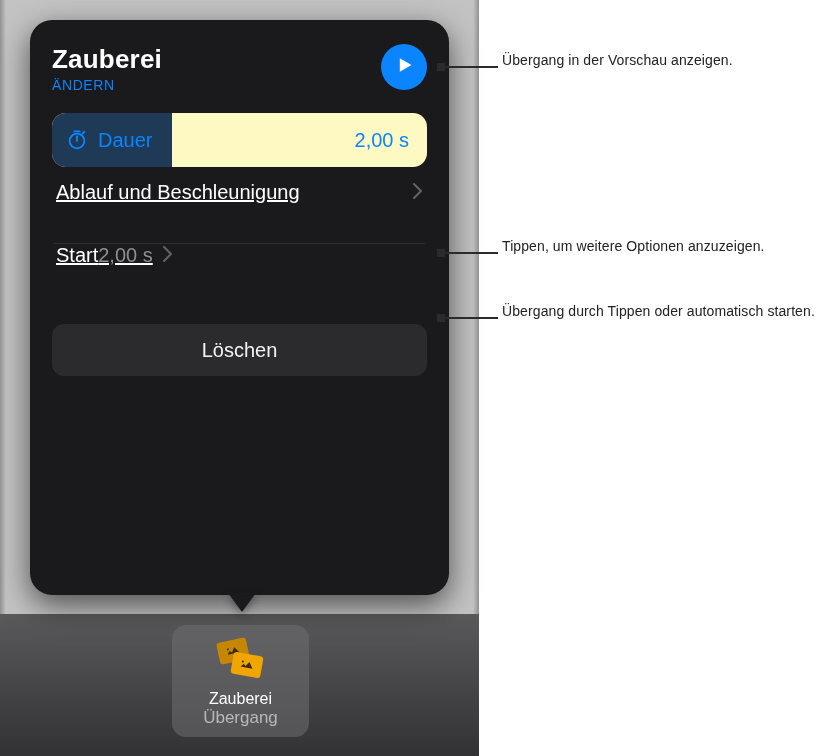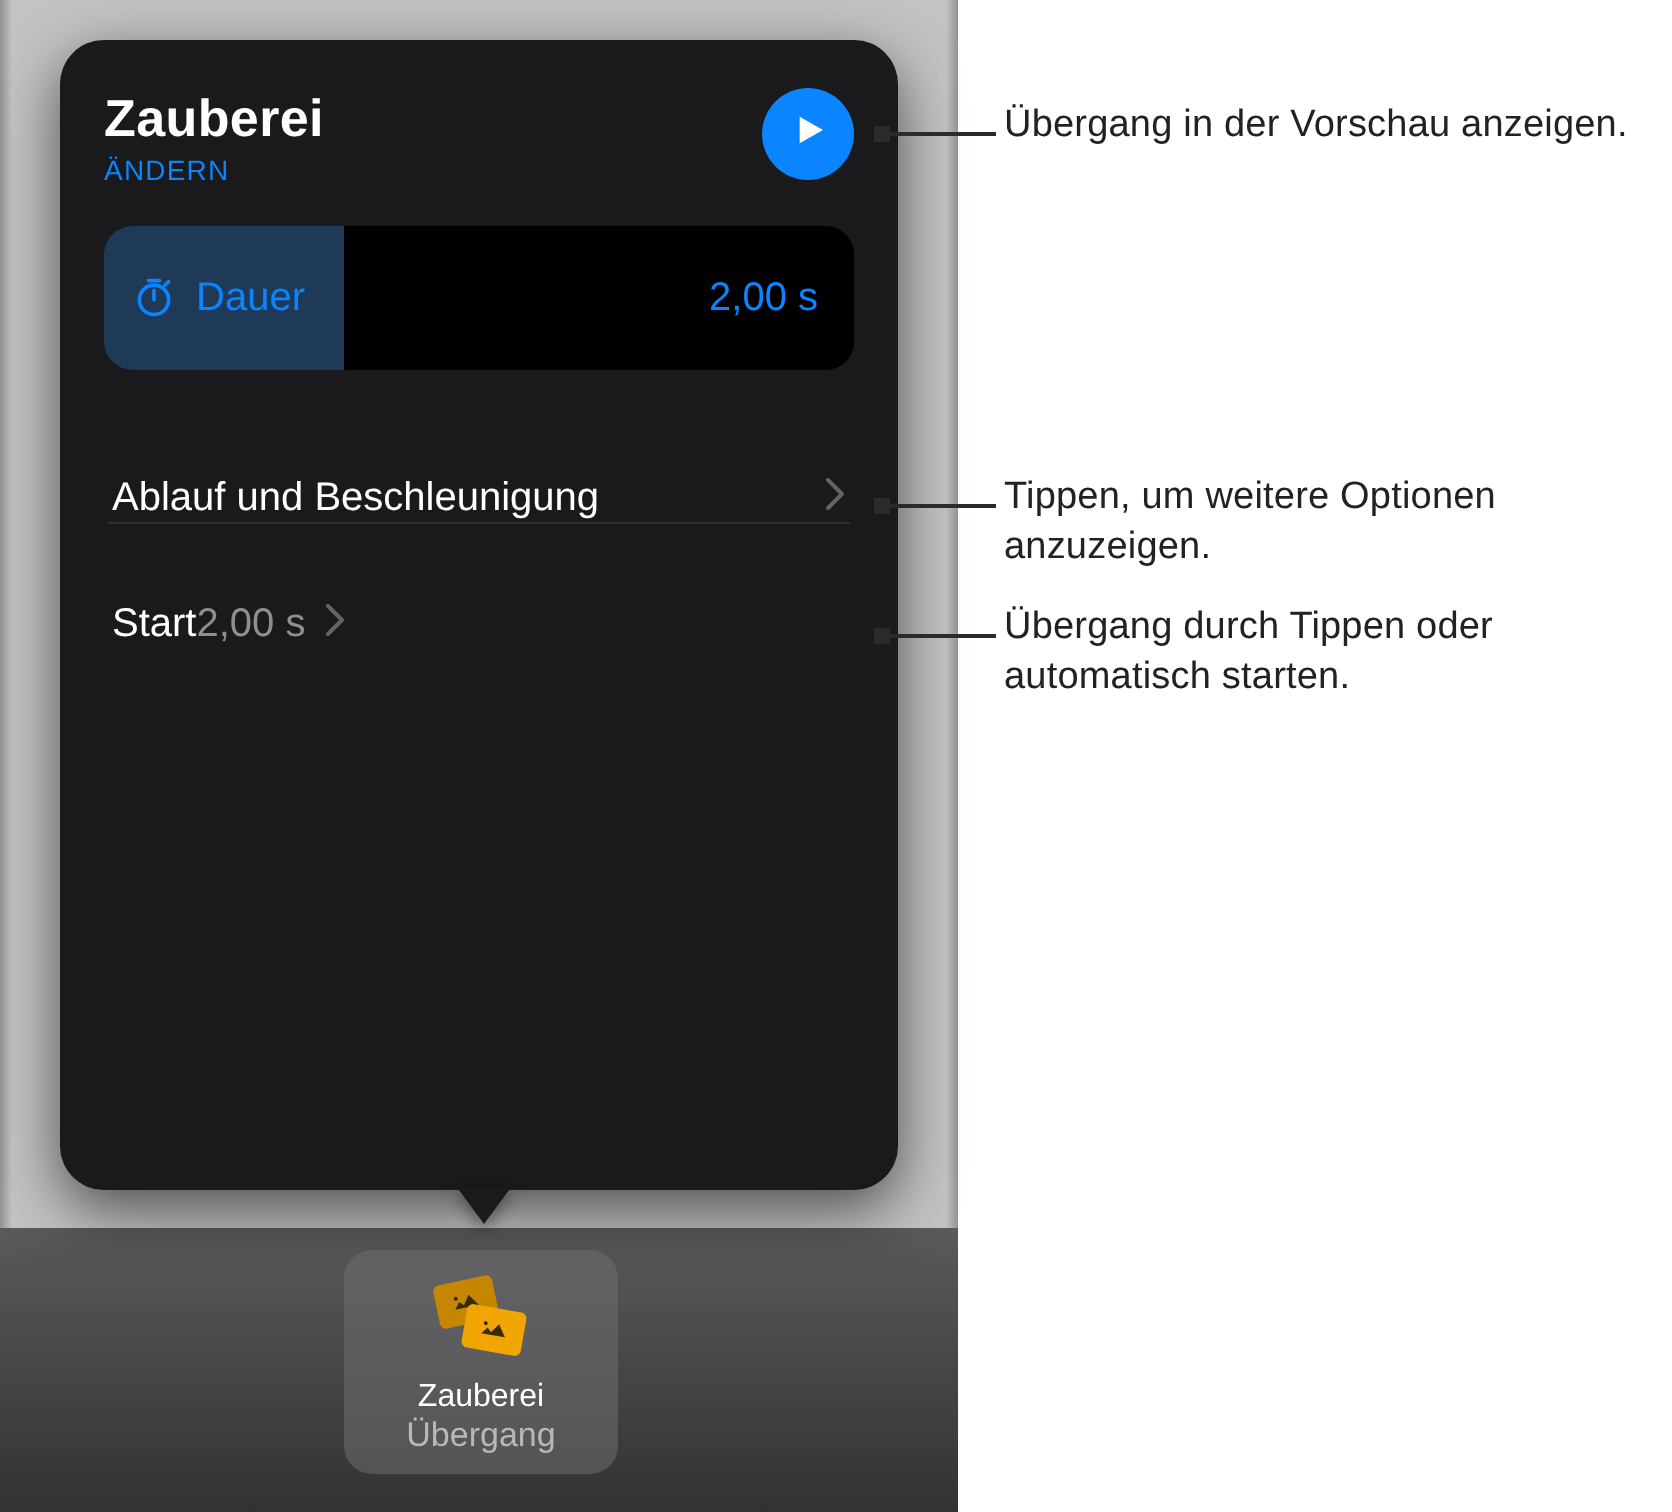--- a/index.html
+++ b/index.html
@@ -91,23 +91,23 @@
     width: 46px; height: 46px;
     border-radius: 50%;
     background: #0a84ff;
     display: flex;
     align-items: center;
     justify-content: center;
   }
   .play-button svg { fill: #fff; }
 
   .duration-card {
-    background: #000000;
+    background: #fef9c3;
     border-radius: 14px;
-    height: 72px;
+    height: 54px;
     display: flex;
     align-items: center;
     padding: 0 18px 0 14px;
     margin-bottom: 14px;
     position: relative;
     overflow: hidden;
   }
   .duration-fill {
     position: absolute;
     left: 0; top: 0; bottom: 0;
@@ -130,24 +130,25 @@
   .duration-value {
     margin-left: auto;
     color: #0a84ff;
     font-size: 20px;
     font-weight: 500;
   }
 
   .row {
     height: 62px;
     display: flex;
-    align-items: flex-end;
+    align-items: flex-start;
     padding: 0 4px 0 4px;
     color: #fff;
     font-size: 20px;
+    text-decoration: underline;
   }
   .row .primary { flex: 0 0 auto; }
   .row .secondary {
     margin-left: auto;
     color: #8e8e93;
     font-size: 20px;
     padding-right: 6px;
   }
   .row .tertiary {
     color: #8e8e93;
@@ -227,21 +228,21 @@
     background: #2b2b2b;
   }
   .callout-dot {
     position: absolute;
     width: 8px; height: 8px;
     background: #2b2b2b;
     border-radius: 0;
   }
   .callout-text {
     position: absolute;
-    font-size: 19px;
+    font-size: 14px;
     line-height: 1.3;
     color: #222;
     letter-spacing: 0.1px;
   }
 </style>
 </head>
 <body>
 
 <div class="device-area">
   <div class="light-sides"></div>
@@ -293,20 +294,23 @@
     <div class="row">
       <span class="primary">Start</span>
       <span class="tertiary">2,00 s</span>
       <span class="chevron">
         <svg viewBox="0 0 10 16" width="10" height="16">
             <path d="M1 1l7 7-7 7" fill="none" stroke="#636366" stroke-width="2" stroke-linecap="round" stroke-linejoin="round"></path>
           </svg>
       </span>
     </div>
 
+    <div class="delete-button">
+      <span>Löschen</span>
+    </div>
   </div>
   <div class="popover-arrow"></div>
 
   <div class="transition-chip">
     <div class="icon-wrap">
       <div class="chip-card back">
         <svg viewBox="0 0 24 16">
             <path d="M3 12l4-5 3 3 5-7 6 9z" fill="#3a2a00"></path>
             <circle cx="5" cy="4" r="1.5" fill="#3a2a00"></circle>
           </svg>

